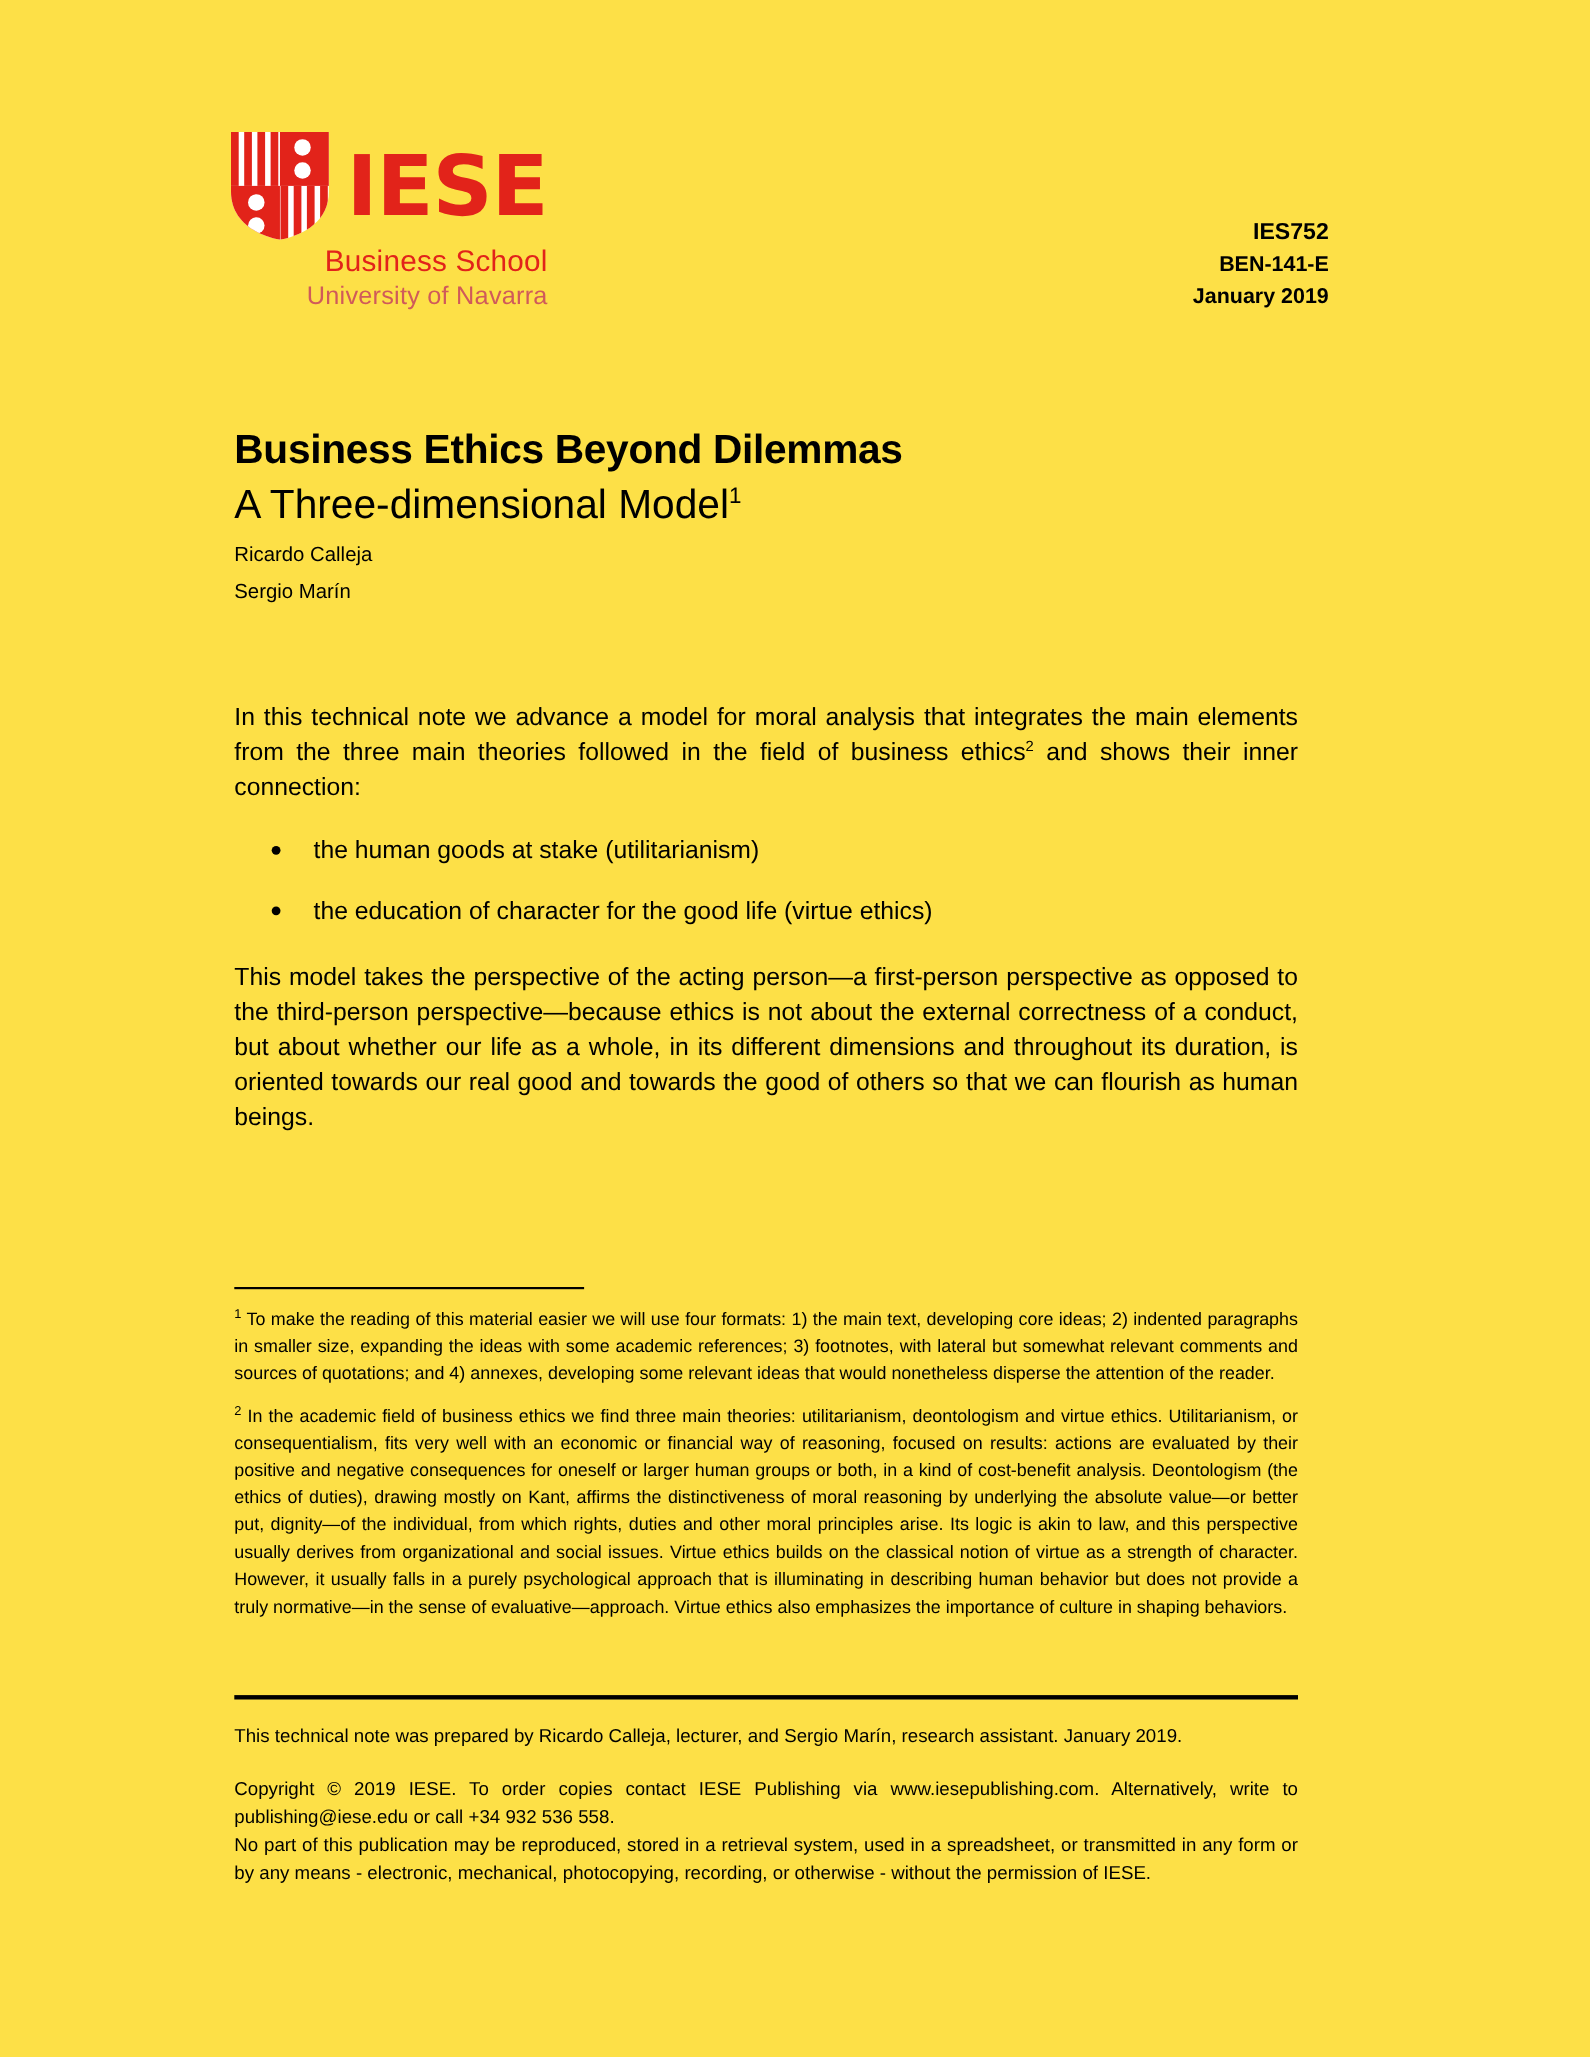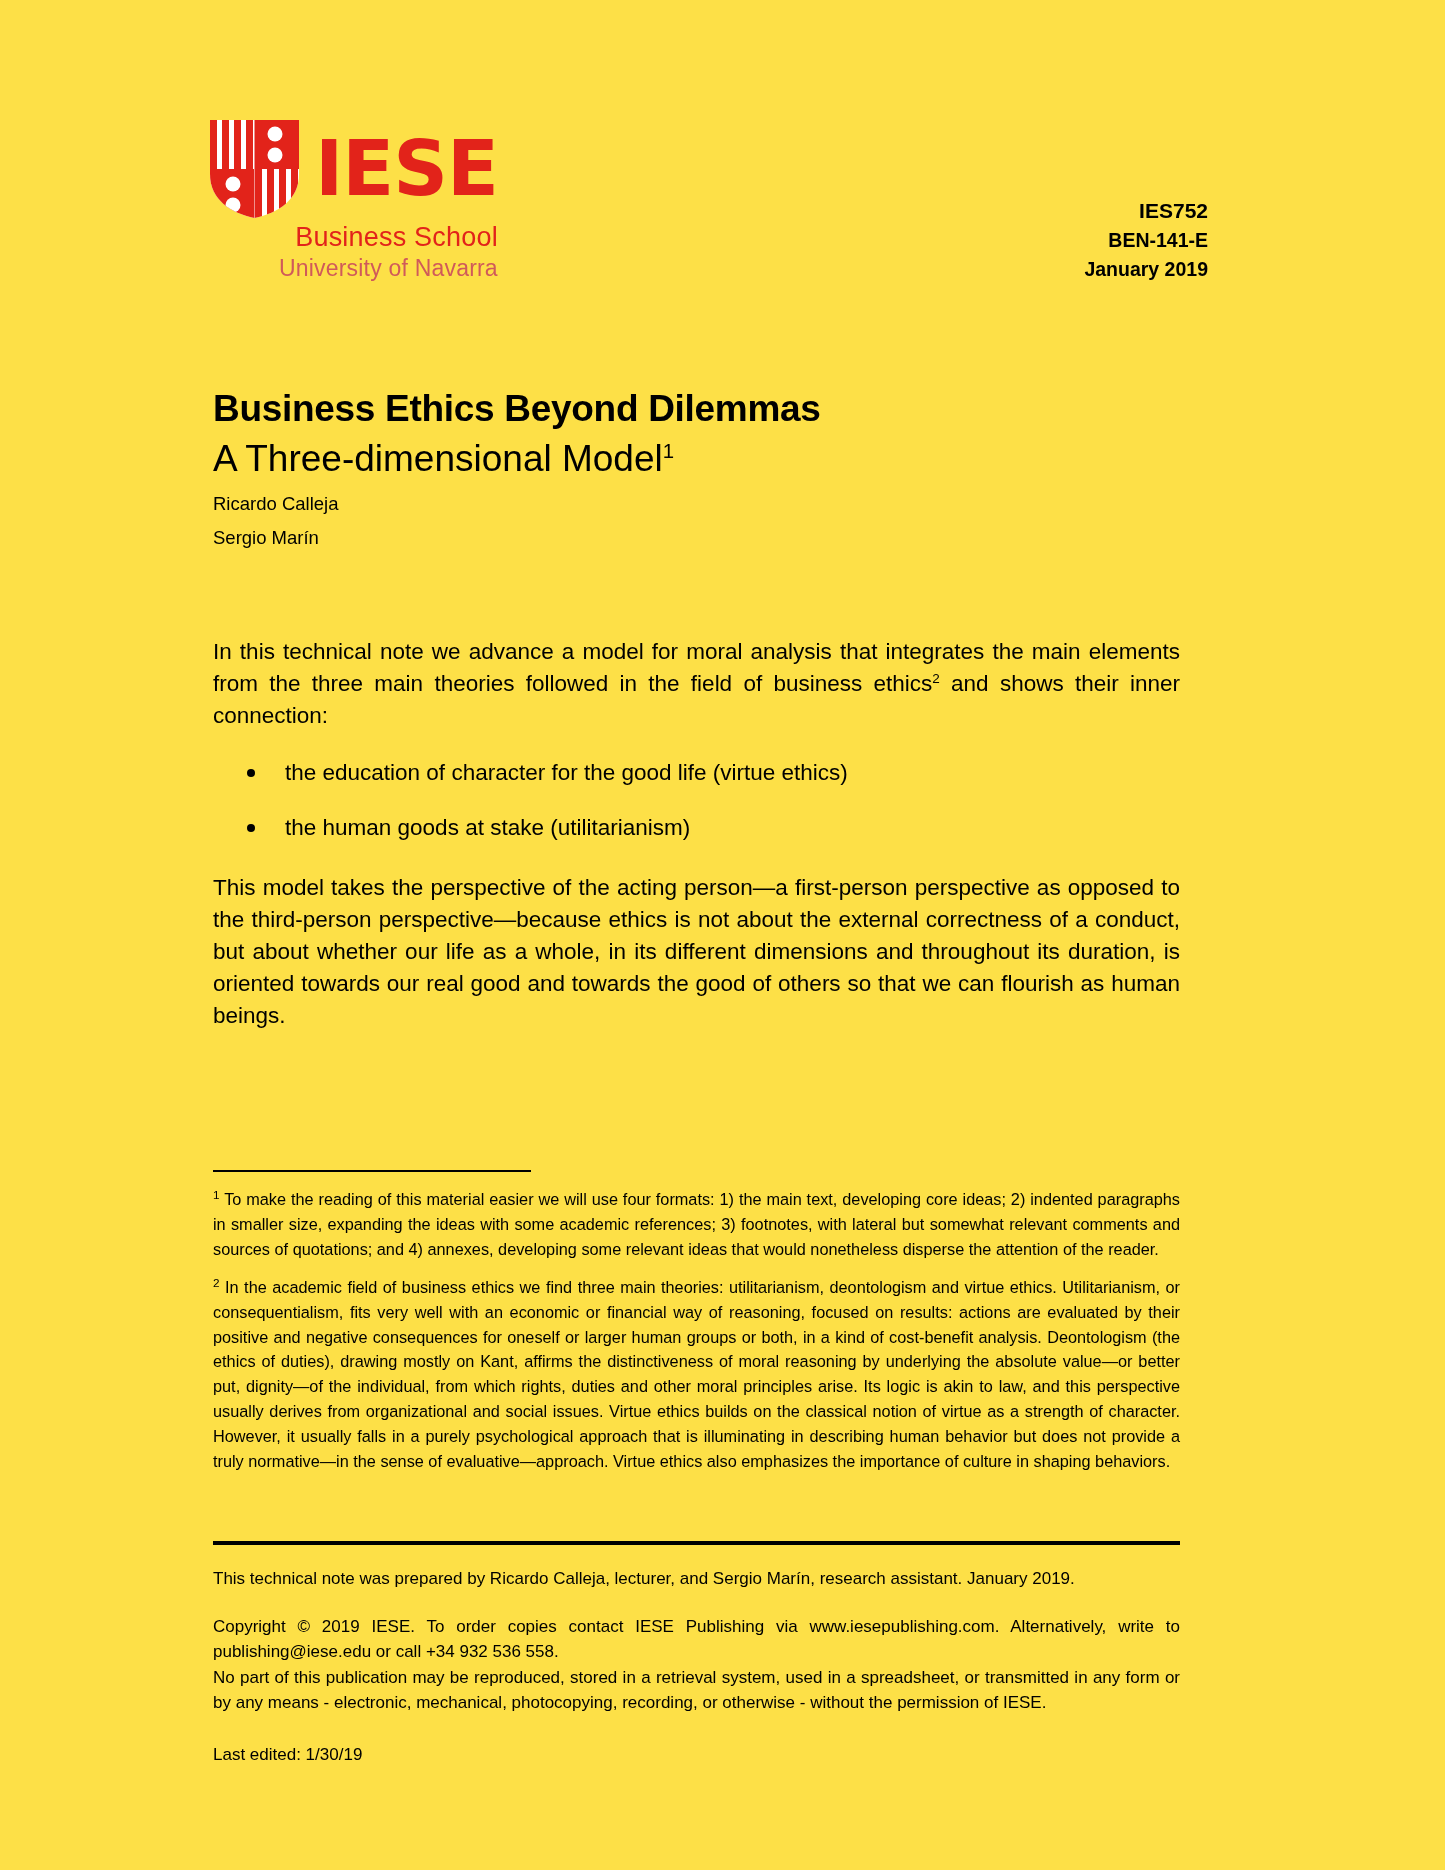--- a/index.html
+++ b/index.html
@@ -260,36 +260,35 @@
   <div class="authors">
     <div>Ricardo Calleja</div>
     <div>Sergio Marín</div>
   </div>
 
   <div class="body-block">
 
     <p class="body-para"><span>In this technical note we advance a model for moral analysis that integrates the main elements from the three main theories followed in the field of business ethics</span><sup>2</sup><span> and shows their inner connection:</span></p>
 
     <ul class="bullets">
+      <li><span class="dot"></span><span>the human goods at stake (utilitarianism)</span></li>
       <li><span class="dot"></span><span>the education of character for the good life (virtue ethics)</span></li>
-      <li><span class="dot"></span><span>the human goods at stake (utilitarianism)</span></li>
     </ul>
 
     <p class="body-para para-gap">This model takes the perspective of the acting person—a first-person perspective as opposed to the third-person perspective—because ethics is not about the external correctness of a conduct, but about whether our life as a whole, in its different dimensions and throughout its duration, is oriented towards our real good and towards the good of others so that we can flourish as human beings.</p>
   </div>
 
   <div class="fn-rule"></div>
 
   <div class="footnotes">
     <p class="footnote"><sup>1</sup> <span>To make the reading of this material easier we will use four formats: 1) the main text, developing core ideas; 2) indented paragraphs in smaller size, expanding the ideas with some academic references; 3) footnotes, with lateral but somewhat relevant comments and sources of quotations; and 4) annexes, developing some relevant ideas that would nonetheless disperse the attention of the reader.</span></p>
     <p class="footnote"><sup>2</sup> <span>In the academic field of business ethics we find three main theories: utilitarianism, deontologism and virtue ethics. Utilitarianism, or consequentialism, fits very well with an economic or financial way of reasoning, focused on results: actions are evaluated by their positive and negative consequences for oneself or larger human groups or both, in a kind of cost-benefit analysis. Deontologism (the ethics of duties), drawing mostly on Kant, affirms the distinctiveness of moral reasoning by underlying the absolute value—or better put, dignity—of the individual, from which rights, duties and other moral principles arise. Its logic is akin to law, and this perspective usually derives from organizational and social issues. Virtue ethics builds on the classical notion of virtue as a strength of character. However, it usually falls in a purely psychological approach that is illuminating in describing human behavior but does not provide a truly normative—in the sense of evaluative—approach. Virtue ethics also emphasizes the importance of culture in shaping behaviors.</span></p>
   </div>
 
   <div class="bottom-rule"></div>
 
   <div class="colophon">
     <p>This technical note was prepared by Ricardo Calleja, lecturer, and Sergio Marín, research assistant. January 2019.</p>
     <p class="tight">Copyright © 2019 IESE. To order copies contact IESE Publishing via www.iesepublishing.com. Alternatively, write to publishing@iese.edu or call +34 932 536 558.</p>
     <p class="tight">No part of this publication may be reproduced, stored in a retrieval system, used in a spreadsheet, or transmitted in any form or by any means - electronic, mechanical, photocopying, recording, or otherwise - without the permission of IESE.</p>
-    <p class="last-edited">Last edited: 1/30/19</p>
   </div>
 
 </div>
 
 </body></html>

